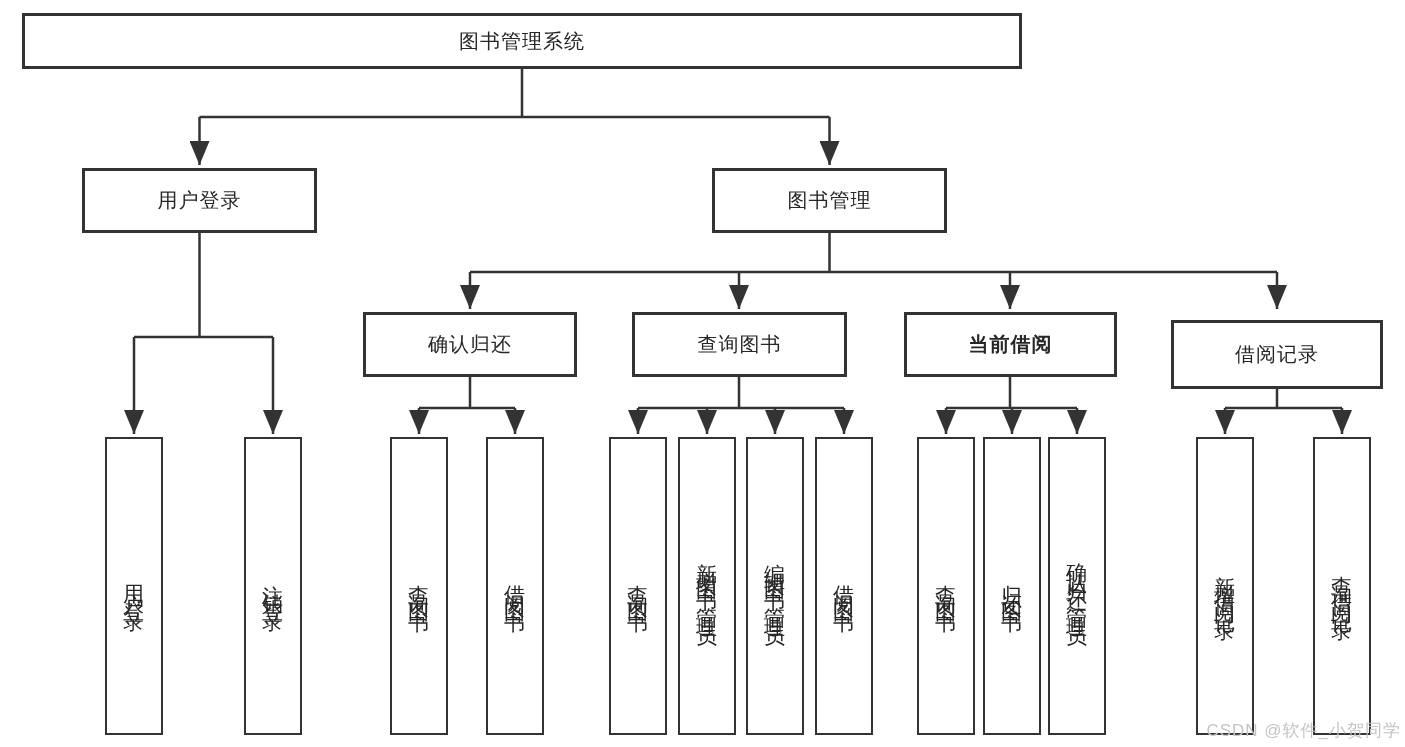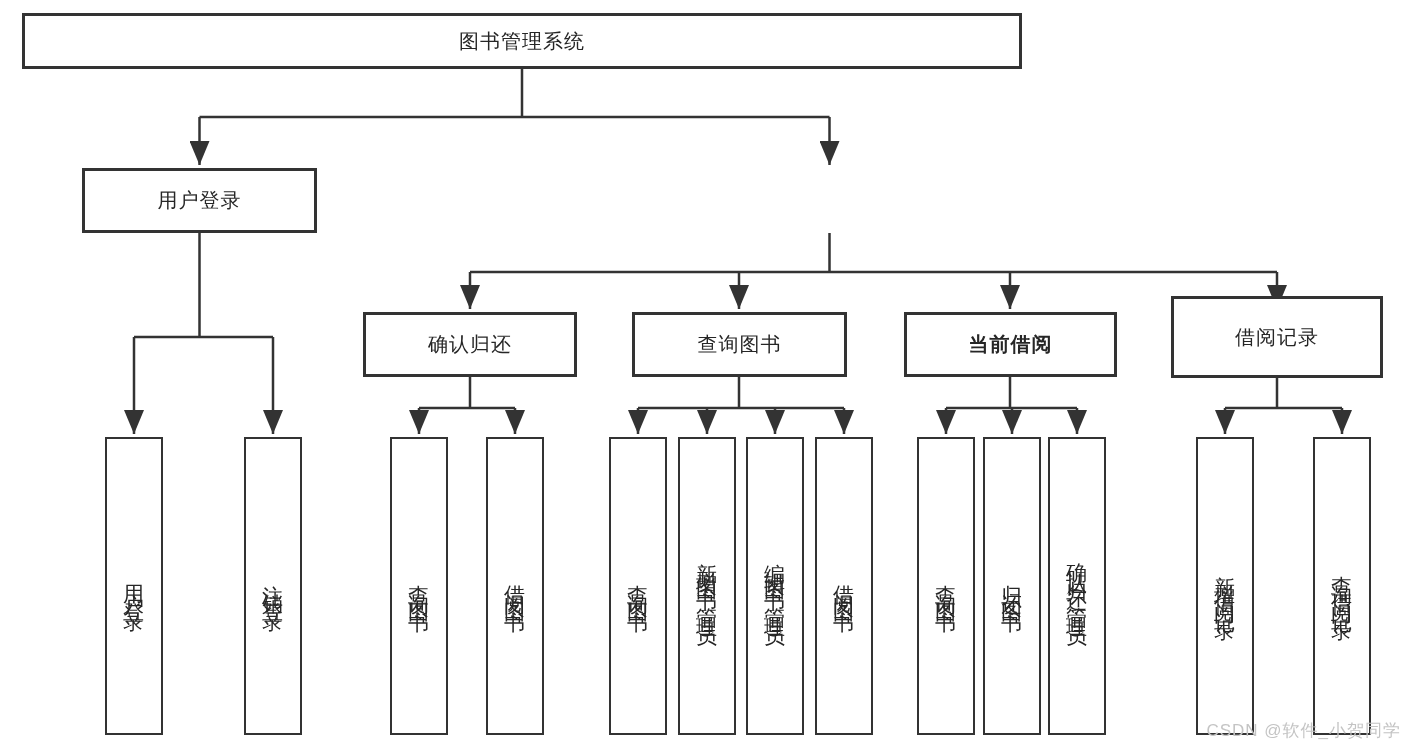--- a/index.html
+++ b/index.html
@@ -94,31 +94,34 @@
     <line x1="1342" y1="408" x2="1342" y2="434" stroke="#333333" stroke-width="2.5" marker-end="url(#arw)"></line>
   </svg>
 
   <div class="box" style="left:22px; top:13px; width:1000px; height:56px;">
     <span>图书管理系统</span>
   </div>
 
   <div class="box" style="left:82px; top:168px; width:235px; height:65px;">
     <span>用户登录</span>
   </div>
+  <div class="box" style="left:712px; top:168px; width:235px; height:65px;">
+    <span>图书管理</span>
+  </div>
 
   <div class="box" style="left:363px; top:312px; width:214px; height:65px;">
     <span>确认归还</span>
   </div>
   <div class="box" style="left:632px; top:312px; width:215px; height:65px;">
     <span>查询图书</span>
   </div>
   <div class="box" style="left:904px; top:312px; width:213px; height:65px;font-weight:bold;">
     <span>当前借阅</span>
   </div>
-  <div class="box" style="left:1171px; top:296px; width:212px; height:82px;">
+  <div class="box" style="left:1171px; top:320px; width:212px; height:69px;">
     <span>借阅记录</span>
   </div>
 
   <div class="box leaf" style="left:105px; top:437px; width:58px; height:298px;">
     <span class="vtext">用户登录</span>
   </div>
   <div class="box leaf" style="left:244px; top:437px; width:58px; height:298px;">
     <span class="vtext">注销登录</span>
   </div>
 

